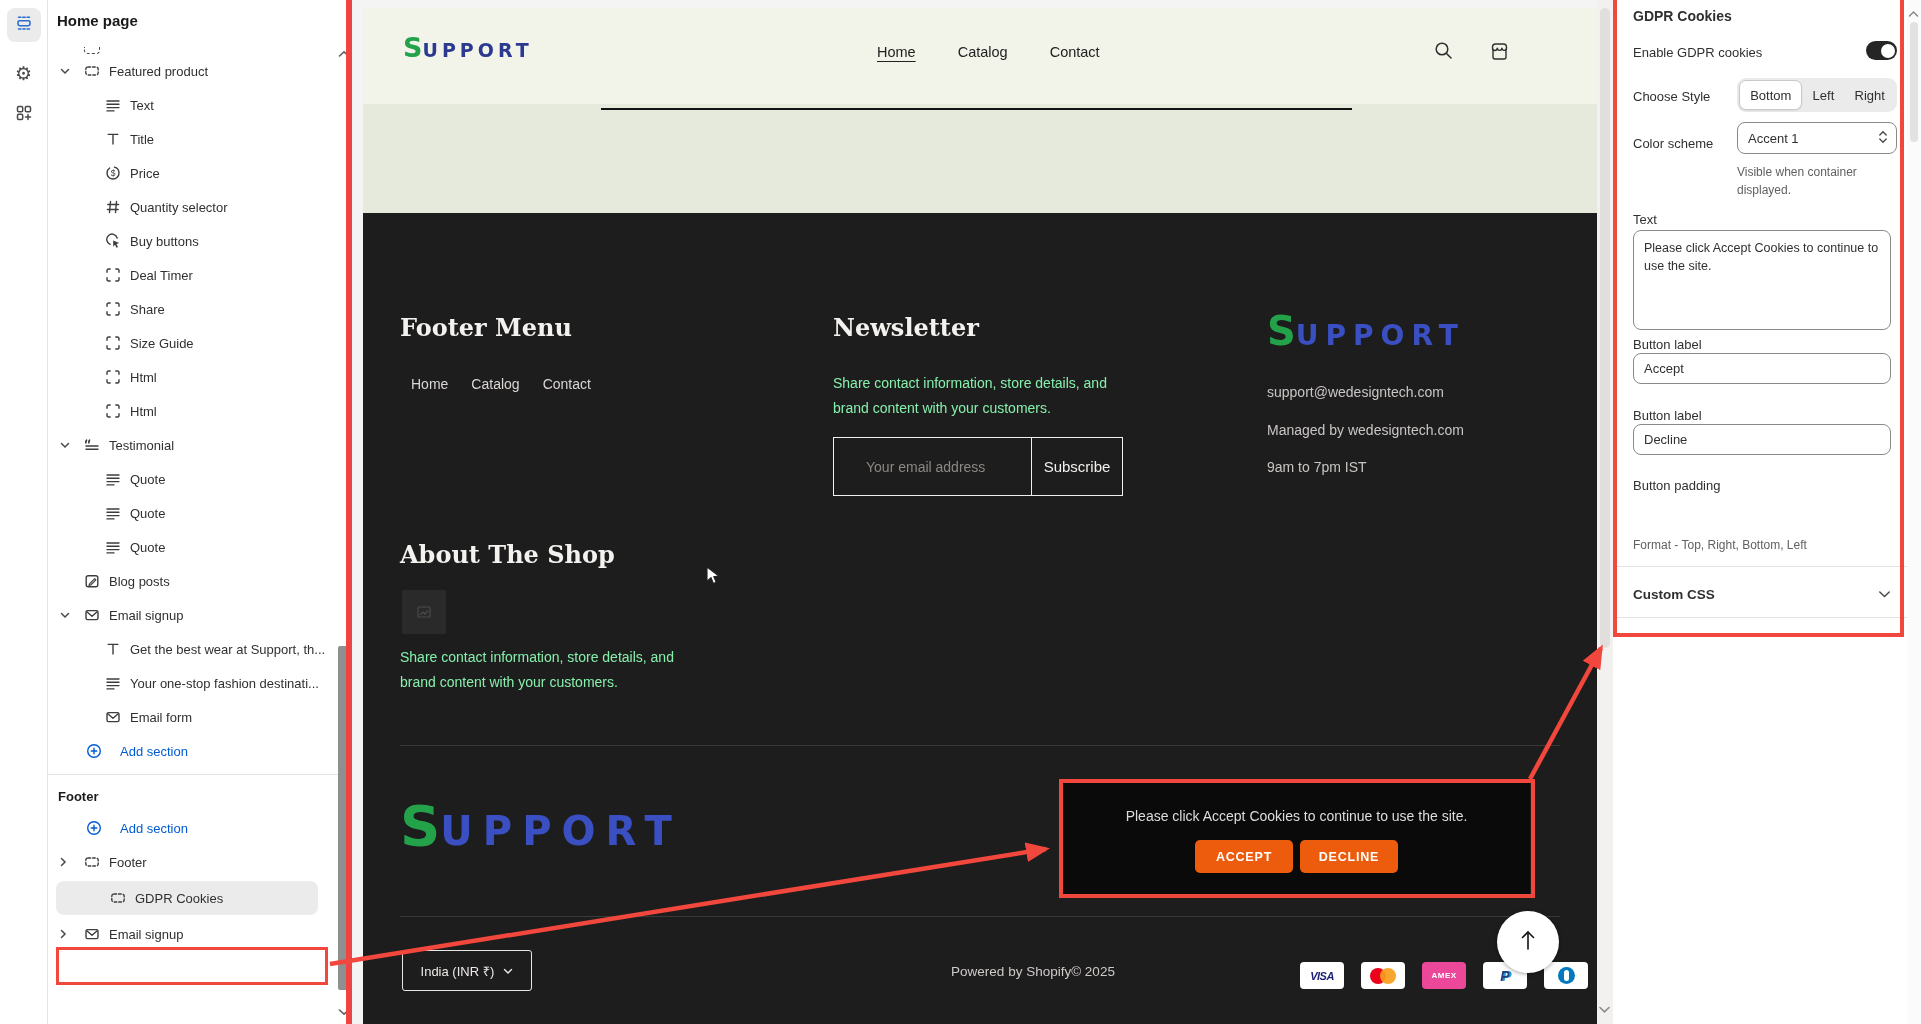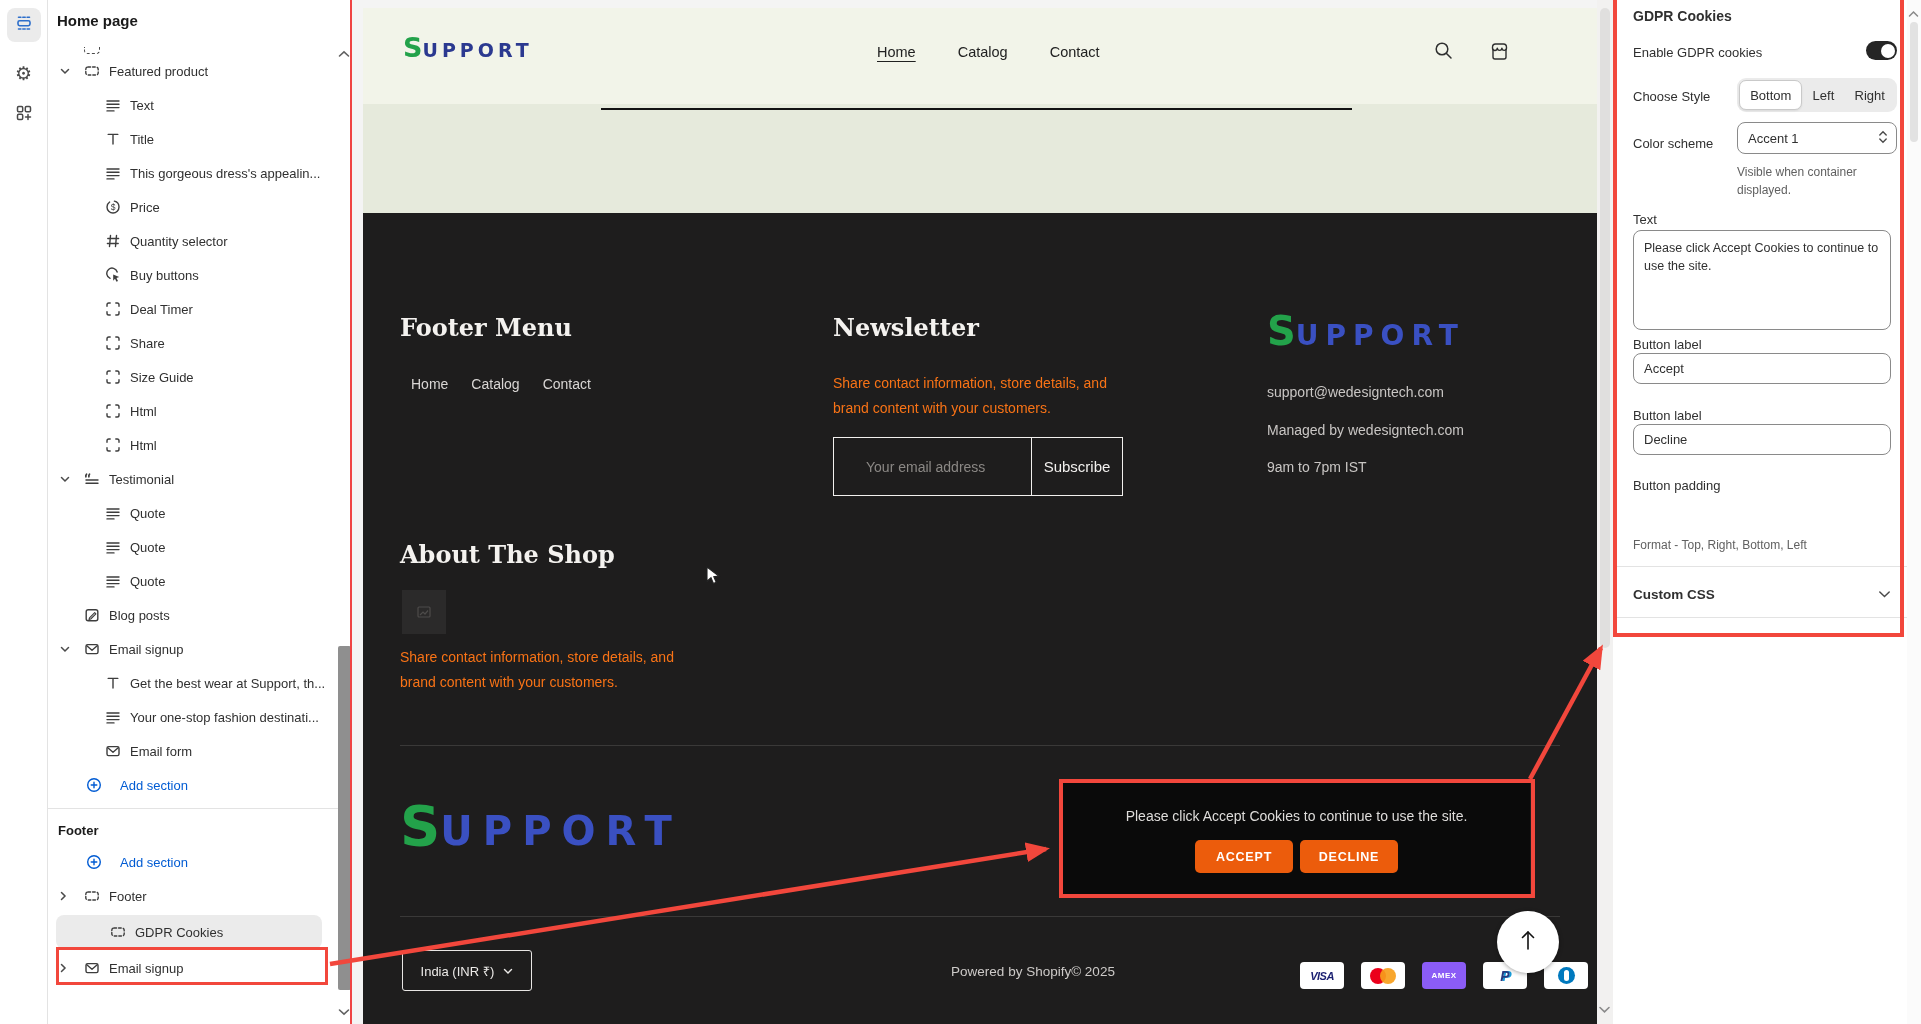--- a/index.html
+++ b/index.html
@@ -7,21 +7,21 @@
   .stage{position:relative;width:1921px;height:1024px;background:#f4f4f4;overflow:hidden;
          font-family:"Liberation Sans",sans-serif;color:#303030;}
 
   
   .rail{position:absolute;left:0;top:0;width:48px;height:1024px;background:#fff;border-right:1px solid #e3e3e3;}
   .rail-btn{width:34px;height:34px;margin:8px auto 0;display:flex;align-items:center;justify-content:center;border-radius:8px;color:#4a4a4a;}
   .rail-btn.sel{background:#ebebeb;color:#2c6ecb;}
   .rail-gear{font-size:19px;line-height:1;color:#4a4a4a;margin-top:14px;}
 
   
-  .sidebar{position:absolute;left:48px;top:0;width:304px;height:1024px;background:#fff;border-right:2px solid #ef4444;overflow:hidden;}
+  .sidebar{position:absolute;left:48px;top:0;width:304px;height:1024px;background:#fff;border-right:6px solid #ef4444;overflow:hidden;}
   .sb-head{height:40px;display:flex;align-items:center;padding-left:9px;font-size:15px;font-weight:700;color:#1a1a1a;}
   .tree{position:absolute;left:0;top:40px;right:0;}
   .trow{display:flex;align-items:center;height:34px;padding-left:12px;font-size:13px;cursor:pointer;}
   .trow .chev{width:24px;flex:none;display:flex;align-items:center;color:#4a4a4a;}
   .trow.block{padding-left:57px;}
   .ticn{width:16px;flex:none;display:flex;align-items:center;margin-right:9px;color:#3d3d3d;}
   .tlb{white-space:nowrap;overflow:hidden;color:#303030;}
   .trow.sel{background:#ebebeb;border-radius:8px;margin:2px 28px 2px 8px;height:34px;padding-left:30px;}
   .trow.sel .tlb{font-weight:400;}
   .tree-partial{height:14px;display:flex;align-items:flex-end;padding-left:36px;overflow:hidden;}
@@ -43,21 +43,21 @@
   .pv-nav span{cursor:pointer;}
   .pv-nav .underlined{text-decoration:underline;text-underline-offset:4px;}
   .pv-hicons{position:absolute;right:86px;top:32px;display:flex;gap:34px;color:#2f2f2f;}
   .pv-sub{position:absolute;left:363px;top:104px;width:1234px;height:109px;background:#e6eadc;}
   .pv-subline{position:absolute;left:238px;top:4px;width:751px;height:2px;background:#121212;}
 
   .pv-footer{position:absolute;left:363px;top:213px;width:1234px;height:811px;background:#1e1d1d;overflow:hidden;}
   .f-h{position:absolute;font-family:"DejaVu Serif",serif;font-weight:700;font-size:24px;color:#f4f2ef;}
   .f-links{position:absolute;left:48px;top:163px;display:flex;gap:23px;font-size:14px;color:#d9d6d4;}
   .f-links span{cursor:pointer;}
-  .f-text{position:absolute;width:296px;font-size:14px;line-height:1.8;color:#f97316;}
+  .f-text{position:absolute;width:296px;font-size:14px;line-height:1.8;color:#86efac;}
   .f-form{position:absolute;left:470px;top:224px;width:290px;height:59px;border:1px solid #f2f0ee;display:flex;}
   .f-input{flex:1;display:flex;align-items:center;padding-left:32px;font-size:14px;color:#8b8885;}
   .f-sub{width:91px;border-left:1px solid #f2f0ee;display:flex;align-items:center;justify-content:center;font-size:15px;color:#f2f0ee;cursor:pointer;}
   .f-logo{position:absolute;white-space:nowrap;font-family:"DejaVu Sans",sans-serif;}
   .f-logo .logo-rest{color:#3a50c2;}
   .f-contact{position:absolute;left:904px;font-size:14px;color:#c9c6c4;}
   .f-imgbox{position:absolute;left:39px;top:377px;width:44px;height:44px;background:#2b2a2a;display:flex;align-items:center;justify-content:center;color:#4d4b4a;font-size:11px;}
   .f-div{position:absolute;left:37px;width:1160px;height:1px;background:#3a3938;}
   .cbanner{position:absolute;left:700px;top:569px;width:467px;height:112px;background:#0a0a0a;}
   .cbanner-text{position:absolute;left:0;right:0;top:26px;text-align:center;font-size:14px;color:#dfdddb;}
@@ -66,21 +66,21 @@
         font-family:"Liberation Sans",sans-serif;font-size:12.5px;font-weight:700;letter-spacing:.8px;cursor:pointer;}
   .country{position:absolute;left:39px;top:737px;width:130px;height:41px;border:1px solid #e8e6e4;border-radius:3px;
            display:flex;align-items:center;justify-content:center;gap:9px;color:#eceae8;font-size:13px;cursor:pointer;}
   .powered{position:absolute;left:420px;top:751px;width:500px;text-align:center;font-size:13.5px;color:#cdcac8;}
   .pays{position:absolute;left:937px;top:749px;display:flex;gap:17px;}
   .pay{width:44px;height:27px;background:#fff;border-radius:4px;display:flex;align-items:center;justify-content:center;overflow:hidden;position:relative;}
   .pay .visa{font-style:italic;font-weight:800;font-size:11px;color:#1a1f71;letter-spacing:-.5px;}
   .pay .mc{position:relative;width:26px;height:16px;}
   .mc i{position:absolute;top:0;width:16px;height:16px;border-radius:50%;}
   .mc .r{left:0;background:#eb001b;} .mc .o{left:10px;background:#f79e1b;opacity:.92;}
-  .pay.amex{background:#8b5cf6;color:#fff;font-size:8px;font-weight:800;letter-spacing:.5px;}
+  .pay.amex{background:#ec4899;color:#fff;font-size:8px;font-weight:800;letter-spacing:.5px;}
   .pay .pp{font-weight:800;font-style:italic;font-size:14px;color:#253b80;text-shadow:2px 0 0 #179bd7;}
   .pay .dc{width:17px;height:17px;border-radius:50%;background:#0079be;position:relative;}
   .pay .dc::after{content:"";position:absolute;left:6px;top:3px;width:5px;height:11px;background:#fff;border-radius:2.5px;}
   .pay.disc{font-size:6.3px;font-weight:800;color:#111;}
   .pay.disc::after{content:"";position:absolute;right:-8px;bottom:-10px;width:26px;height:26px;border-radius:50%;background:#f48120;}
   .pay.disc span{position:relative;z-index:1;}
   .scrolltop{position:absolute;left:1134px;top:698px;width:62px;height:62px;border-radius:50%;background:#fff;
              display:flex;align-items:center;justify-content:center;box-shadow:0 1px 4px rgba(0,0,0,.35);cursor:pointer;z-index:5;}
   .cursor{position:absolute;left:342px;top:353px;z-index:6;}
 
@@ -178,28 +178,20 @@
           <span class="ticn">
             <svg width="16" height="16" viewBox="0 0 16 16" fill="none" stroke="currentColor" stroke-width="1.4" stroke-linecap="round" stroke-linejoin="round">
               <path d="M3.2 3.4h9.6M8 3.4v9.6"></path>
             </svg>
           </span>
           <span class="tlb">Title</span>
         </div>
         <div class="trow block">
           <span class="ticn">
             <svg width="16" height="16" viewBox="0 0 16 16" fill="none" stroke="currentColor" stroke-width="1.4" stroke-linecap="round" stroke-linejoin="round">
-              <path d="M2 4h12M2 7.3h12M2 10.6h12M2 13.9h7"></path>
-            </svg>
-          </span>
-          <span class="tlb">This gorgeous dress's appealin...</span>
-        </div>
-        <div class="trow block">
-          <span class="ticn">
-            <svg width="16" height="16" viewBox="0 0 16 16" fill="none" stroke="currentColor" stroke-width="1.4" stroke-linecap="round" stroke-linejoin="round">
               <circle cx="8" cy="8" r="6" stroke-dasharray="24 5"></circle>
               <text x="8" y="10.8" font-size="8.5" fill="currentColor" stroke="none" text-anchor="middle" font-family="Liberation Sans,sans-serif">$</text>
             </svg>
           </span>
           <span class="tlb">Price</span>
         </div>
         <div class="trow block">
           <span class="ticn">
             <svg width="16" height="16" viewBox="0 0 16 16" fill="none" stroke="currentColor" stroke-width="1.4" stroke-linecap="round" stroke-linejoin="round">
               <path d="M5.5 2.5 L4.5 13.5 M11.5 2.5 L10.5 13.5 M2.8 5.5h10.8M2.4 10.5h10.8"></path>

